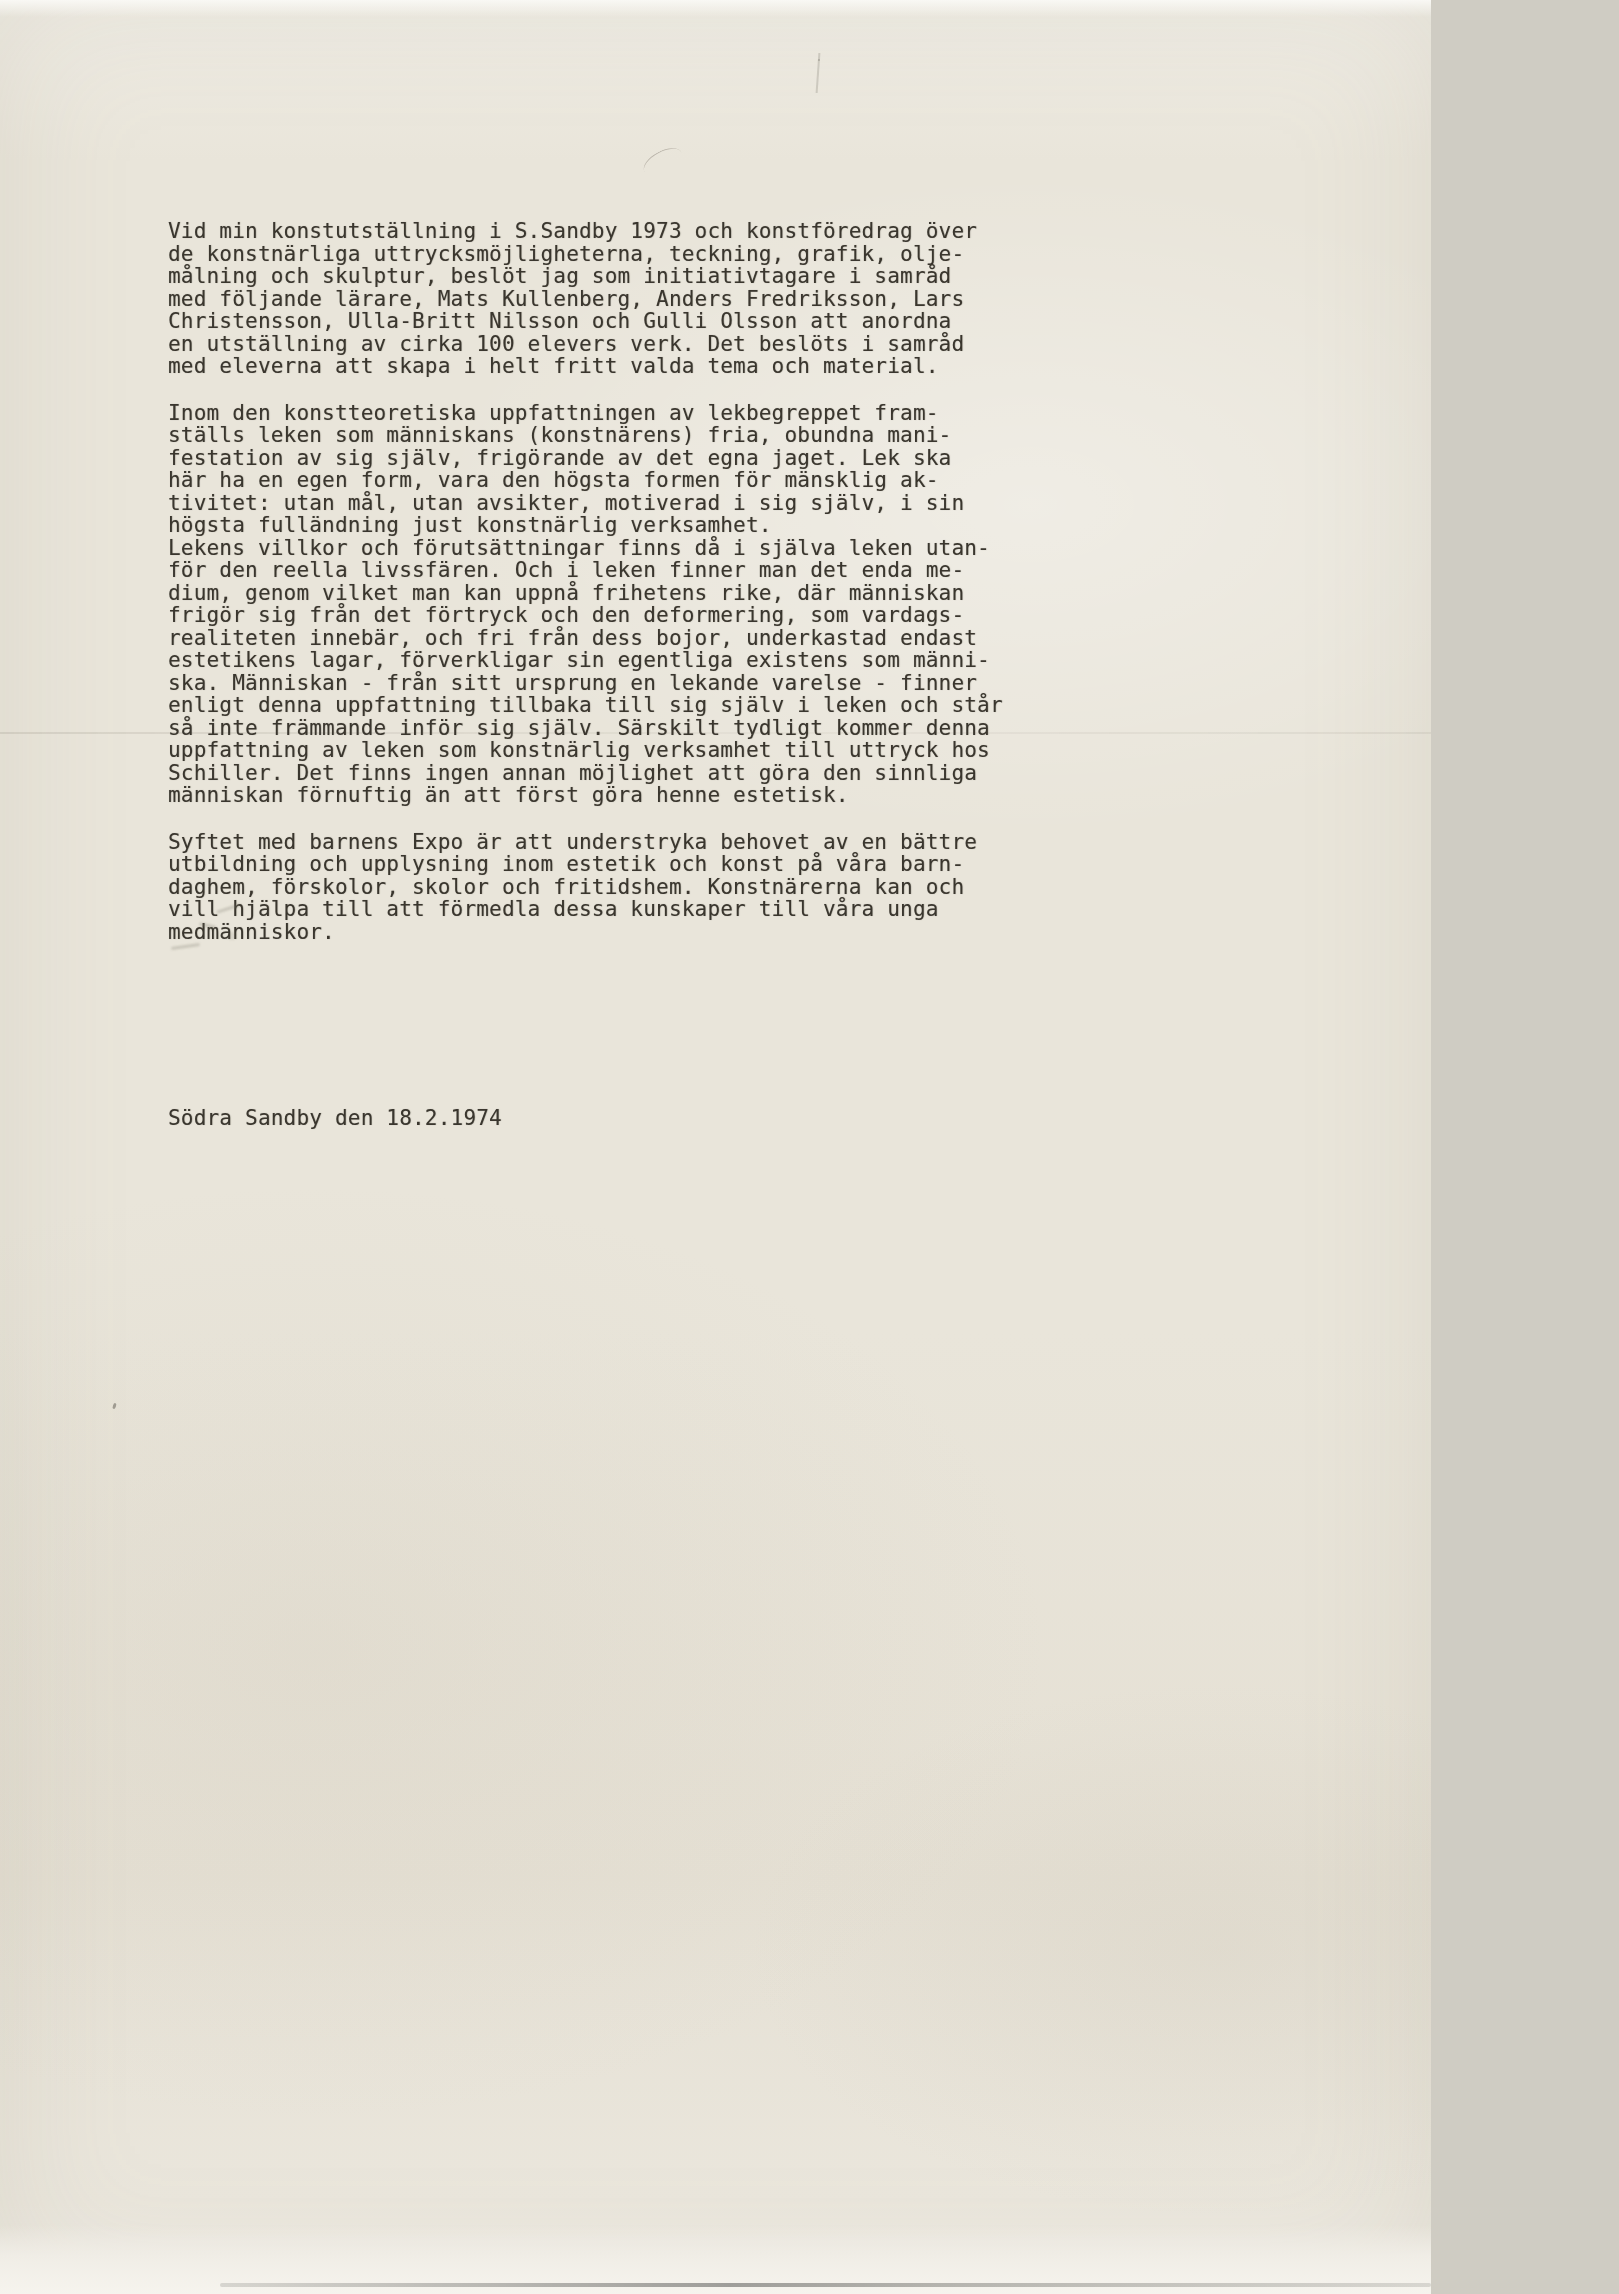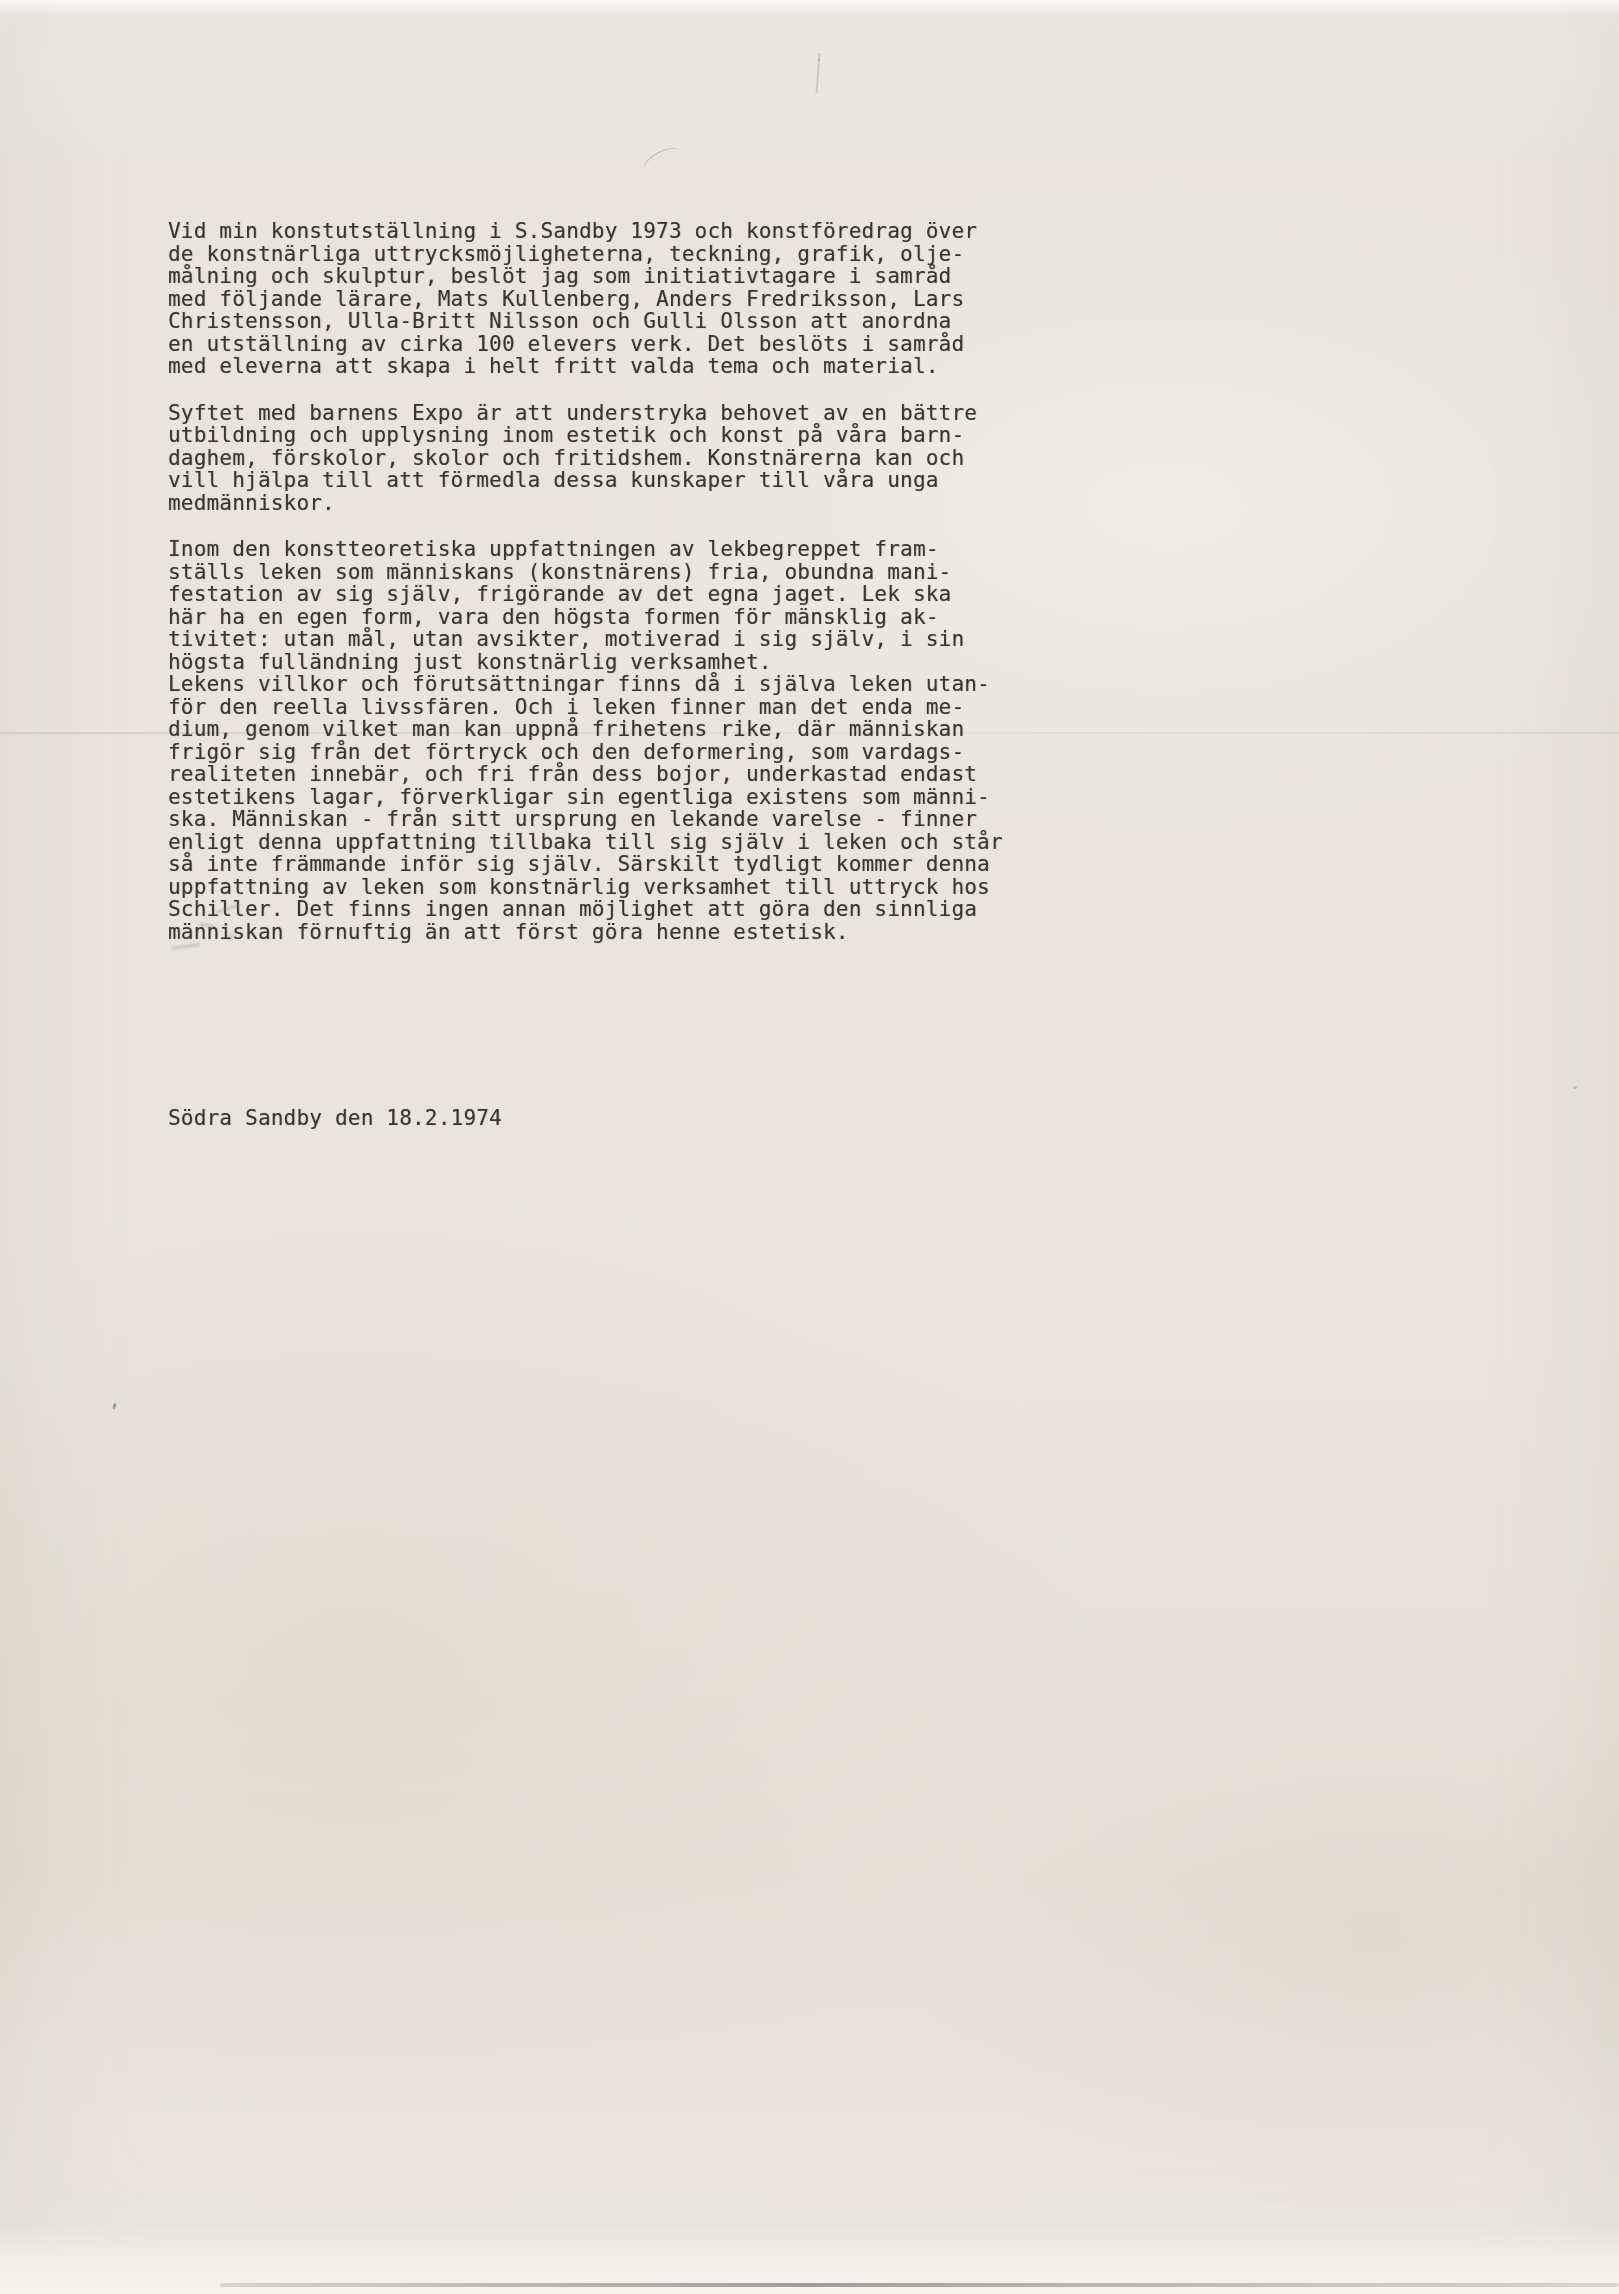--- a/index.html
+++ b/index.html
@@ -11,21 +11,21 @@
     padding:0;
   }
   body{
     width:1619px;
     height:2294px;
     background:#cfccc3;
     font-family:"DejaVu Sans Mono","Liberation Mono",monospace;
   }
   .scan{
     position:relative;
-    width:1619px;
+    width:1431px;
     height:2294px;
     overflow:hidden;
     background:
       radial-gradient(ellipse 860px 478px at 72% 22%, rgba(255,255,255,0.30), transparent 70%),
       radial-gradient(ellipse 1051px 669px at 22% 72%, rgba(196,188,170,0.16), transparent 70%),
       radial-gradient(ellipse 669px 382px at 85% 85%, rgba(186,178,160,0.14), transparent 70%),
       linear-gradient(180deg,#f0ede5 0%, var(--paper) 7%, var(--paper) 58%, #e5e0d4 82%, #eae6dc 96%, #efece5 100%);
     box-shadow: inset 0 0 134px rgba(158,148,128,0.16);
   }
   .top-strip{
@@ -111,43 +111,43 @@
   <div class="fold-crease"></div>
 
   <div class="letter">
     <p class="para">Vid min konstutställning i S.Sandby 1973 och konstföredrag över
 de konstnärliga uttrycksmöjligheterna, teckning, grafik, olje-
 målning och skulptur, beslöt jag som initiativtagare i samråd
 med följande lärare, Mats Kullenberg, Anders Fredriksson, Lars
 Christensson, Ulla-Britt Nilsson och Gulli Olsson att anordna
 en utställning av cirka 100 elevers verk. Det beslöts i samråd
 med eleverna att skapa i helt fritt valda tema och material.</p>
-    <p class="para">Syftet med barnens Expo är att understryka behovet av en bättre
-utbildning och upplysning inom estetik och konst på våra barn-
-daghem, förskolor, skolor och fritidshem. Konstnärerna kan och
-vill hjälpa till att förmedla dessa kunskaper till våra unga
-medmänniskor.</p>
     <p class="para">Inom den konstteoretiska uppfattningen av lekbegreppet fram-
 ställs leken som människans (konstnärens) fria, obundna mani-
 festation av sig själv, frigörande av det egna jaget. Lek ska
 här ha en egen form, vara den högsta formen för mänsklig ak-
 tivitet: utan mål, utan avsikter, motiverad i sig själv, i sin
 högsta fulländning just konstnärlig verksamhet.
 Lekens villkor och förutsättningar finns då i själva leken utan-
 för den reella livssfären. Och i leken finner man det enda me-
 dium, genom vilket man kan uppnå frihetens rike, där människan
 frigör sig från det förtryck och den deformering, som vardags-
 realiteten innebär, och fri från dess bojor, underkastad endast
 estetikens lagar, förverkligar sin egentliga existens som männi-
 ska. Människan - från sitt ursprung en lekande varelse - finner
 enligt denna uppfattning tillbaka till sig själv i leken och står
 så inte främmande inför sig själv. Särskilt tydligt kommer denna
 uppfattning av leken som konstnärlig verksamhet till uttryck hos
 Schiller. Det finns ingen annan möjlighet att göra den sinnliga
 människan förnuftig än att först göra henne estetisk.</p>
+    <p class="para">Syftet med barnens Expo är att understryka behovet av en bättre
+utbildning och upplysning inom estetik och konst på våra barn-
+daghem, förskolor, skolor och fritidshem. Konstnärerna kan och
+vill hjälpa till att förmedla dessa kunskaper till våra unga
+medmänniskor.</p>
     <p class="dateline">Södra Sandby den 18.2.1974</p>
   </div>
 
   <div class="smudge-area">
     <div class="smudge s1"></div>
     <div class="smudge s2"></div>
     <div class="smudge s3"></div>
     <div class="smudge s4"></div>
   </div>
 

